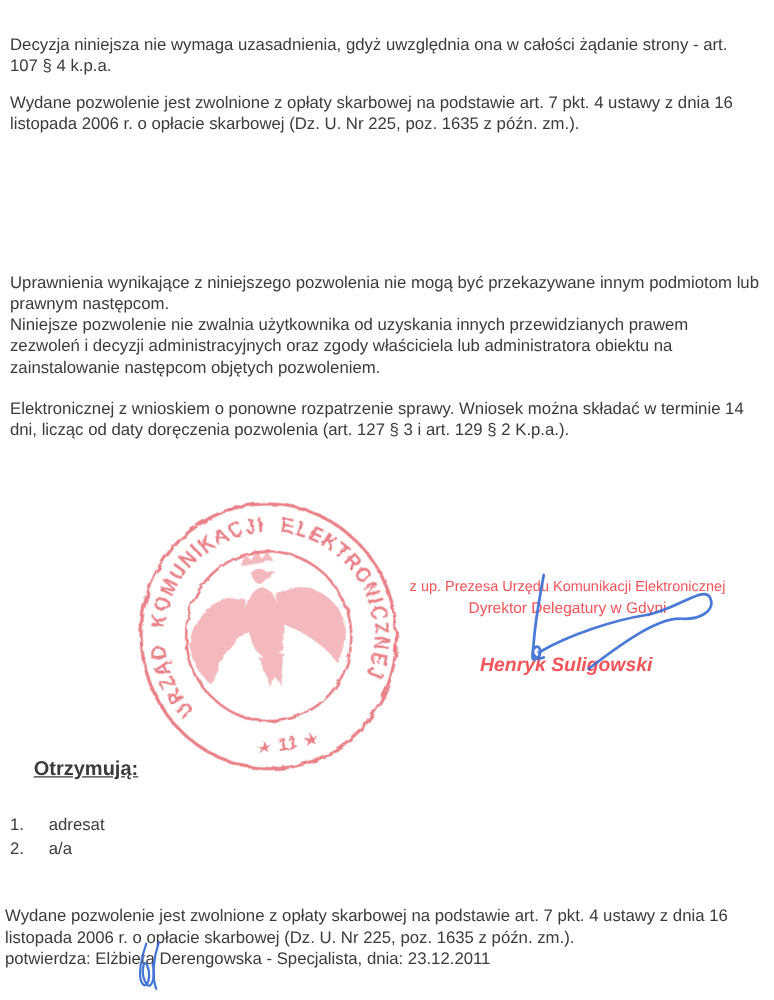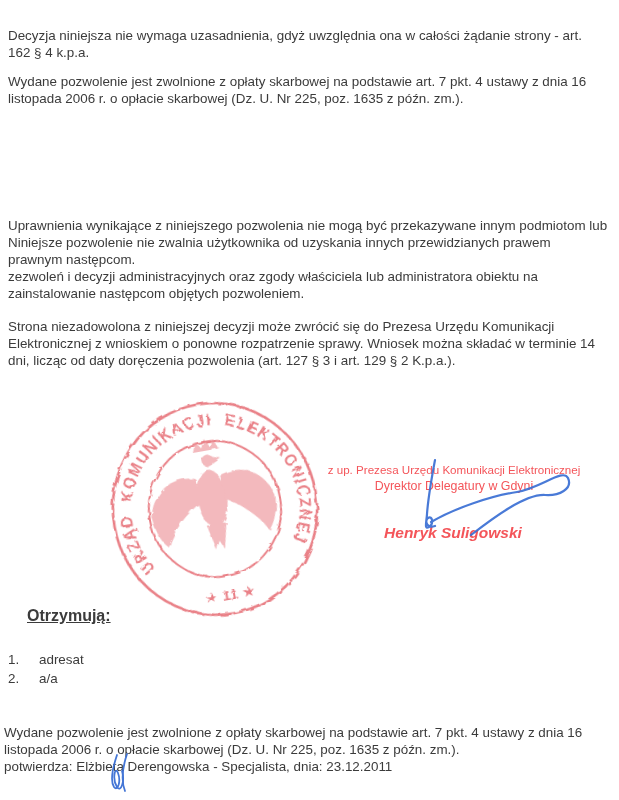--- a/index.html
+++ b/index.html
@@ -37,38 +37,37 @@
   
   .footer{position:absolute;left:4px;top:724px;}
 </style>
 </head>
 <body>
 
 <div class="page">
 
   <div class="para" style="top:27px">
     <div class="line">Decyzja niniejsza nie wymaga uzasadnienia, gdyż uwzględnia ona w całości żądanie strony - art.</div>
-    <div class="line">162 § 4 k.p.a.</div>
+    <div class="line">107 § 4 k.p.a.</div>
   </div>
 
   <div class="para" style="top:73px">
     <div class="line">Wydane pozwolenie jest zwolnione z opłaty skarbowej na podstawie art. 7 pkt. 4 ustawy z dnia 16</div>
     <div class="line">listopada 2006 r. o opłacie skarbowej (Dz. U. Nr 225, poz. 1635 z późn. zm.).</div>
   </div>
 
   <div class="para" style="top:217px">
     <div class="line">Uprawnienia wynikające z niniejszego pozwolenia nie mogą być przekazywane innym podmiotom lub</div>
+    <div class="line">prawnym następcom.</div>
     <div class="line">Niniejsze pozwolenie nie zwalnia użytkownika od uzyskania innych przewidzianych prawem</div>
-    <div class="line">prawnym następcom.</div>
     <div class="line">zezwoleń i decyzji administracyjnych oraz zgody właściciela lub administratora obiektu na</div>
     <div class="line">zainstalowanie następcom objętych pozwoleniem.</div>
   </div>
 
   <div class="para" style="top:318px">
-    <div class="line">Strona niezadowolona z niniejszej decyzji może zwrócić się do Prezesa Urzędu Komunikacji</div>
     <div class="line">Elektronicznej z wnioskiem o ponowne rozpatrzenie sprawy. Wniosek można składać w terminie 14</div>
     <div class="line">dni, licząc od daty doręczenia pozwolenia (art. 127 § 3 i art. 129 § 2 K.p.a.).</div>
   </div>
 
   <svg class="stamp" viewBox="0 0 218 228">
     <defs>
       <filter id="inkrough" x="-15%" y="-15%" width="130%" height="130%">
         <feTurbulence type="fractalNoise" baseFrequency="0.12" numOctaves="2" seed="7" result="n"></feTurbulence>
         <feDisplacementMap in="SourceGraphic" in2="n" scale="4"></feDisplacementMap>
       </filter>

